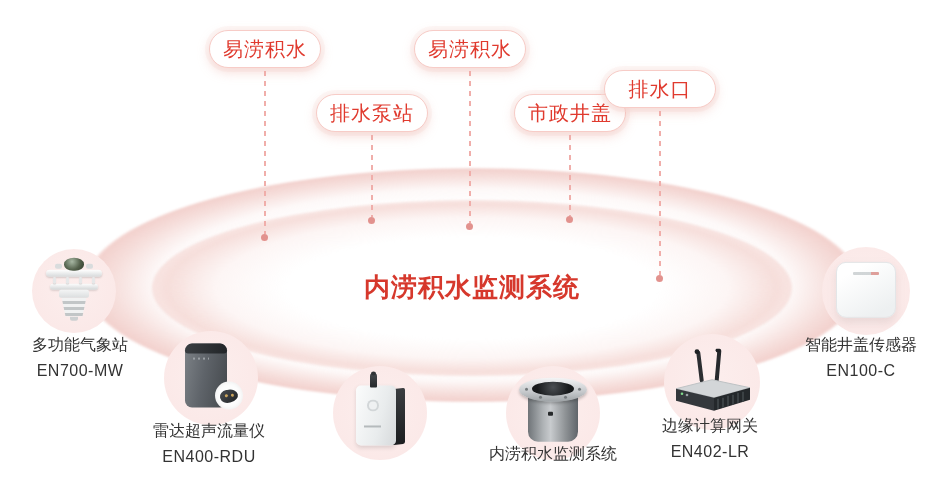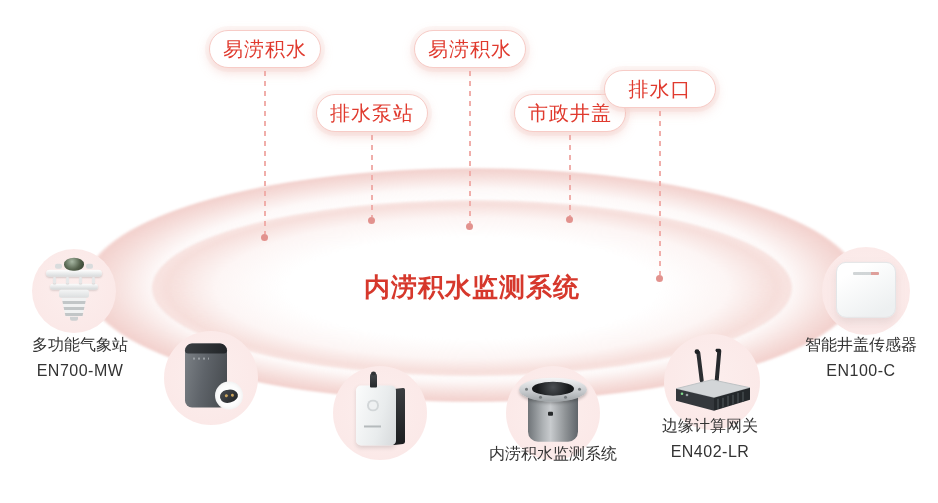--- a/index.html
+++ b/index.html
@@ -211,20 +211,24 @@
     <div class="model">EN700-MW</div>
   </div>
 
   <div class="halo h2">
     <div class="icon icon-flow">
       <div class="flow-box"></div>
       <div class="flow-acc">
         <div class="flow-clamp"></div>
       </div>
     </div>
+  </div>
+  <div class="dlabel L2">
+    <div class="name">雷达超声流量仪</div>
+    <div class="model">EN400-RDU</div>
   </div>
 
   <div class="halo h3">
     <div class="icon icon-level">
       <div class="lvl-panel"></div>
       <div class="lvl-box"></div>
       <div class="lvl-ant"></div>
       <div class="lvl-btn"></div>
       <div class="lvl-print"></div>
     </div>

